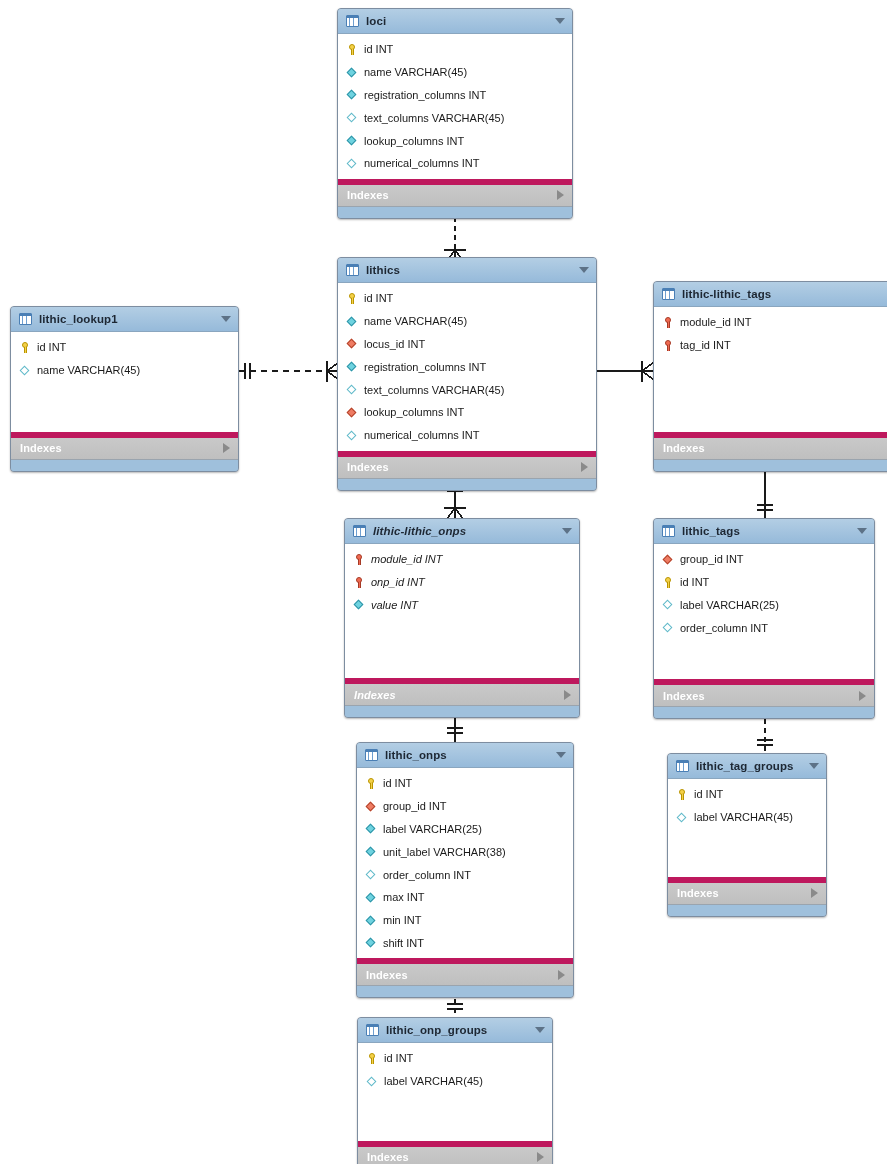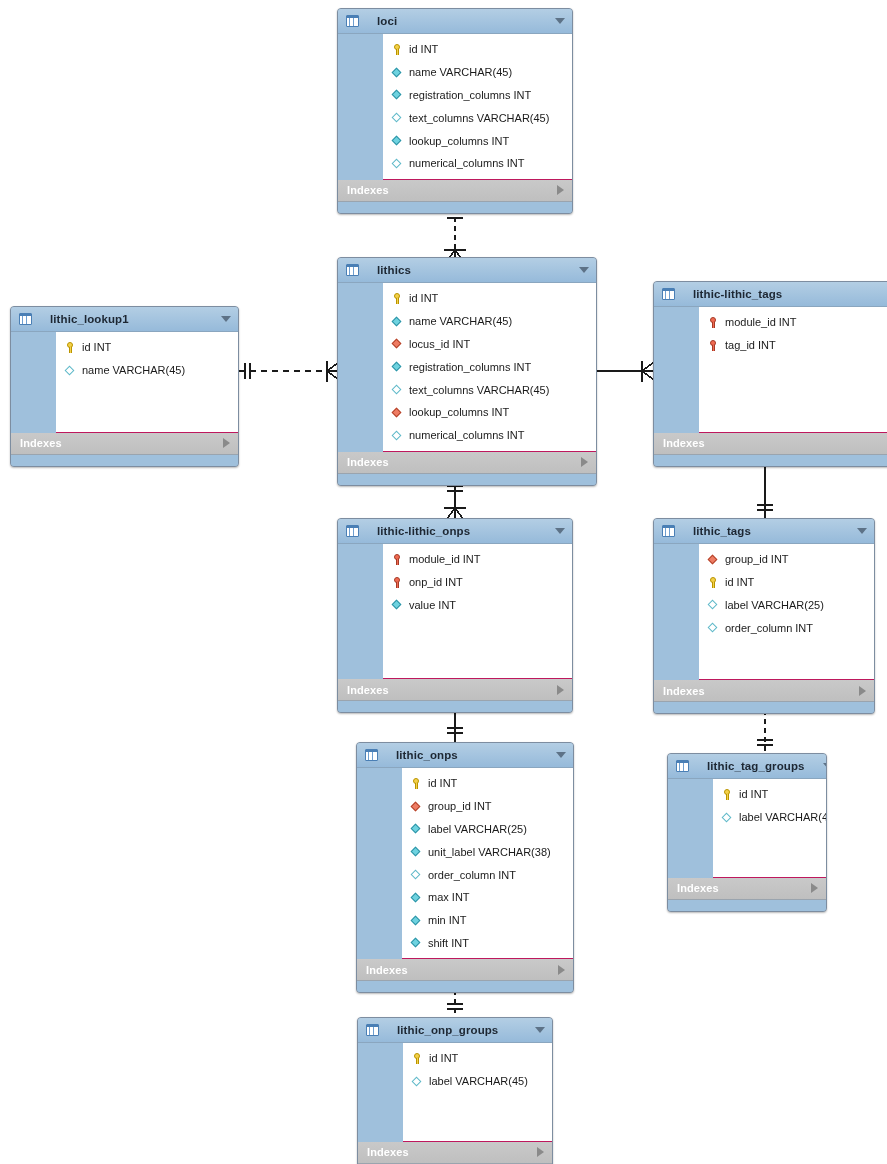--- a/index.html
+++ b/index.html
@@ -24,21 +24,21 @@
     background:#9fc0dc;
     box-shadow:0 1px 2px rgba(0,0,0,.28);
     overflow:hidden;
   }
   .tbl-hdr{
     height:24px;
     display:flex;align-items:center;
     padding:0 7px 0 8px;
     background:linear-gradient(#b3cee4,#96bada);
     border-bottom:1px solid #8aa6bf;
-    gap:18px;
+    gap:7px;
   }
   .tbl-ico{
     width:13px;height:12px;flex:0 0 auto;
     border:1.5px solid #4a7fb5;
     border-radius:1px;
     background:
       linear-gradient(90deg,
         #ffffff 0 2px,#6f9fd0 2px 3.2px,
         #ffffff 3.2px 5.6px,#6f9fd0 5.6px 6.8px,
         #ffffff 6.8px 100%);
@@ -52,23 +52,22 @@
   .tbl-caret{
     margin-left:auto;
     width:0;height:0;
     border-left:5px solid transparent;
     border-right:5px solid transparent;
     border-top:6px solid #5d7287;
   }
 
   .tbl-body{
     background:#ffffff;
-    border-bottom:1px solid #be185d;
+    border-bottom:6px solid #be185d;
     padding:4px 0 4px 0;
-    margin-left:45px;
   }
   .col{
     display:flex;align-items:center;gap:6px;
     height:22.8px;padding:0 8px 0 9px;
     font-size:11px;color:#1a1a1a;white-space:nowrap;
   }
   .col-ico{flex:0 0 auto;width:11px;height:13px;position:relative;}
 
   
   .ic-pk::before{
@@ -330,21 +329,21 @@
             <span class="col-ico ic-pkfk"></span>
             <span>tag_id INT</span>
           </div>
         </div>
         <div class="tbl-idx">
           <span class="tbl-idx-lbl">Indexes</span>
           <span class="tbl-idx-arrow"></span>
         </div>
         <div class="tbl-foot"></div>
       </div>
-      <div class="tbl" style="left: 337px; top: 518px; width: 236px;">
+      <div class="tbl" style="left: 344px; top: 518px; width: 236px; font-style: italic;">
         <div class="tbl-hdr">
           <span class="tbl-ico"></span>
           <span class="tbl-name">lithic-lithic_onps</span>
           <span class="tbl-caret"></span>
         </div>
         <div class="tbl-body" style="padding-bottom: 62px;">
           <div class="col">
             <span class="col-ico ic-pkfk"></span>
             <span>module_id INT</span>
           </div>

